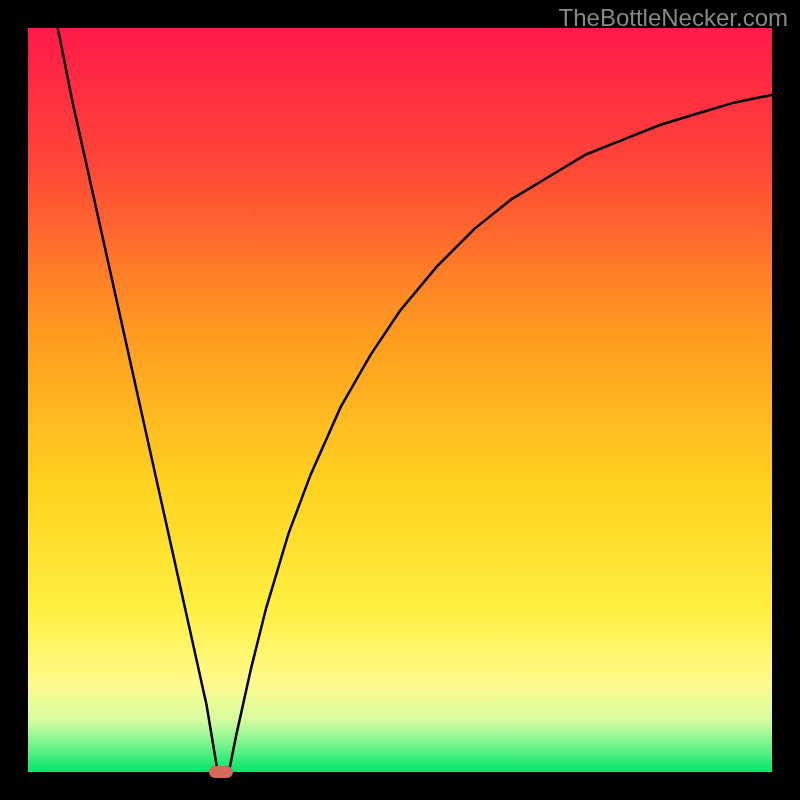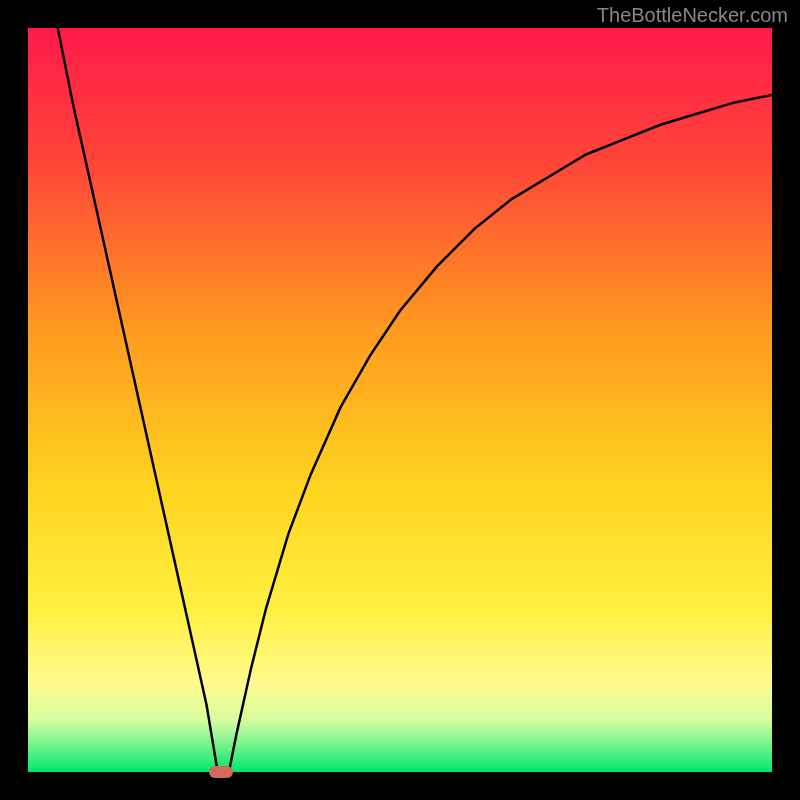--- a/index.html
+++ b/index.html
@@ -12,21 +12,21 @@
       height: 800px;
       background: #000;
       position: relative;
       font-family: Arial, sans-serif;
     }
     .watermark {
       position: absolute;
       top: 4px;
       right: 12px;
       color: #888;
-      font-size: 20px;
+      font-size: 24px;
       font-weight: normal;
       z-index: 10;
     }
     .chart-container {
       position: absolute;
       top: 28px;
       left: 28px;
       width: 744px;
       height: 744px;
     }

